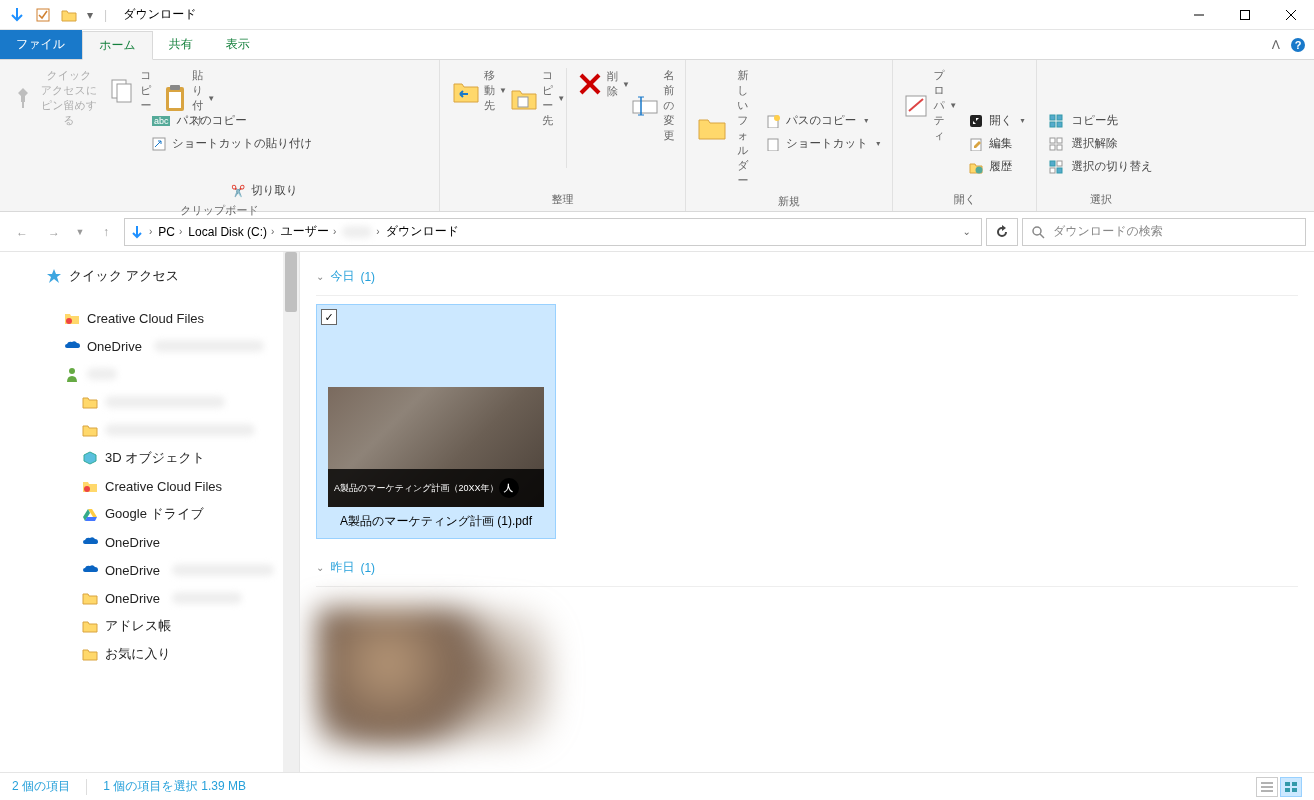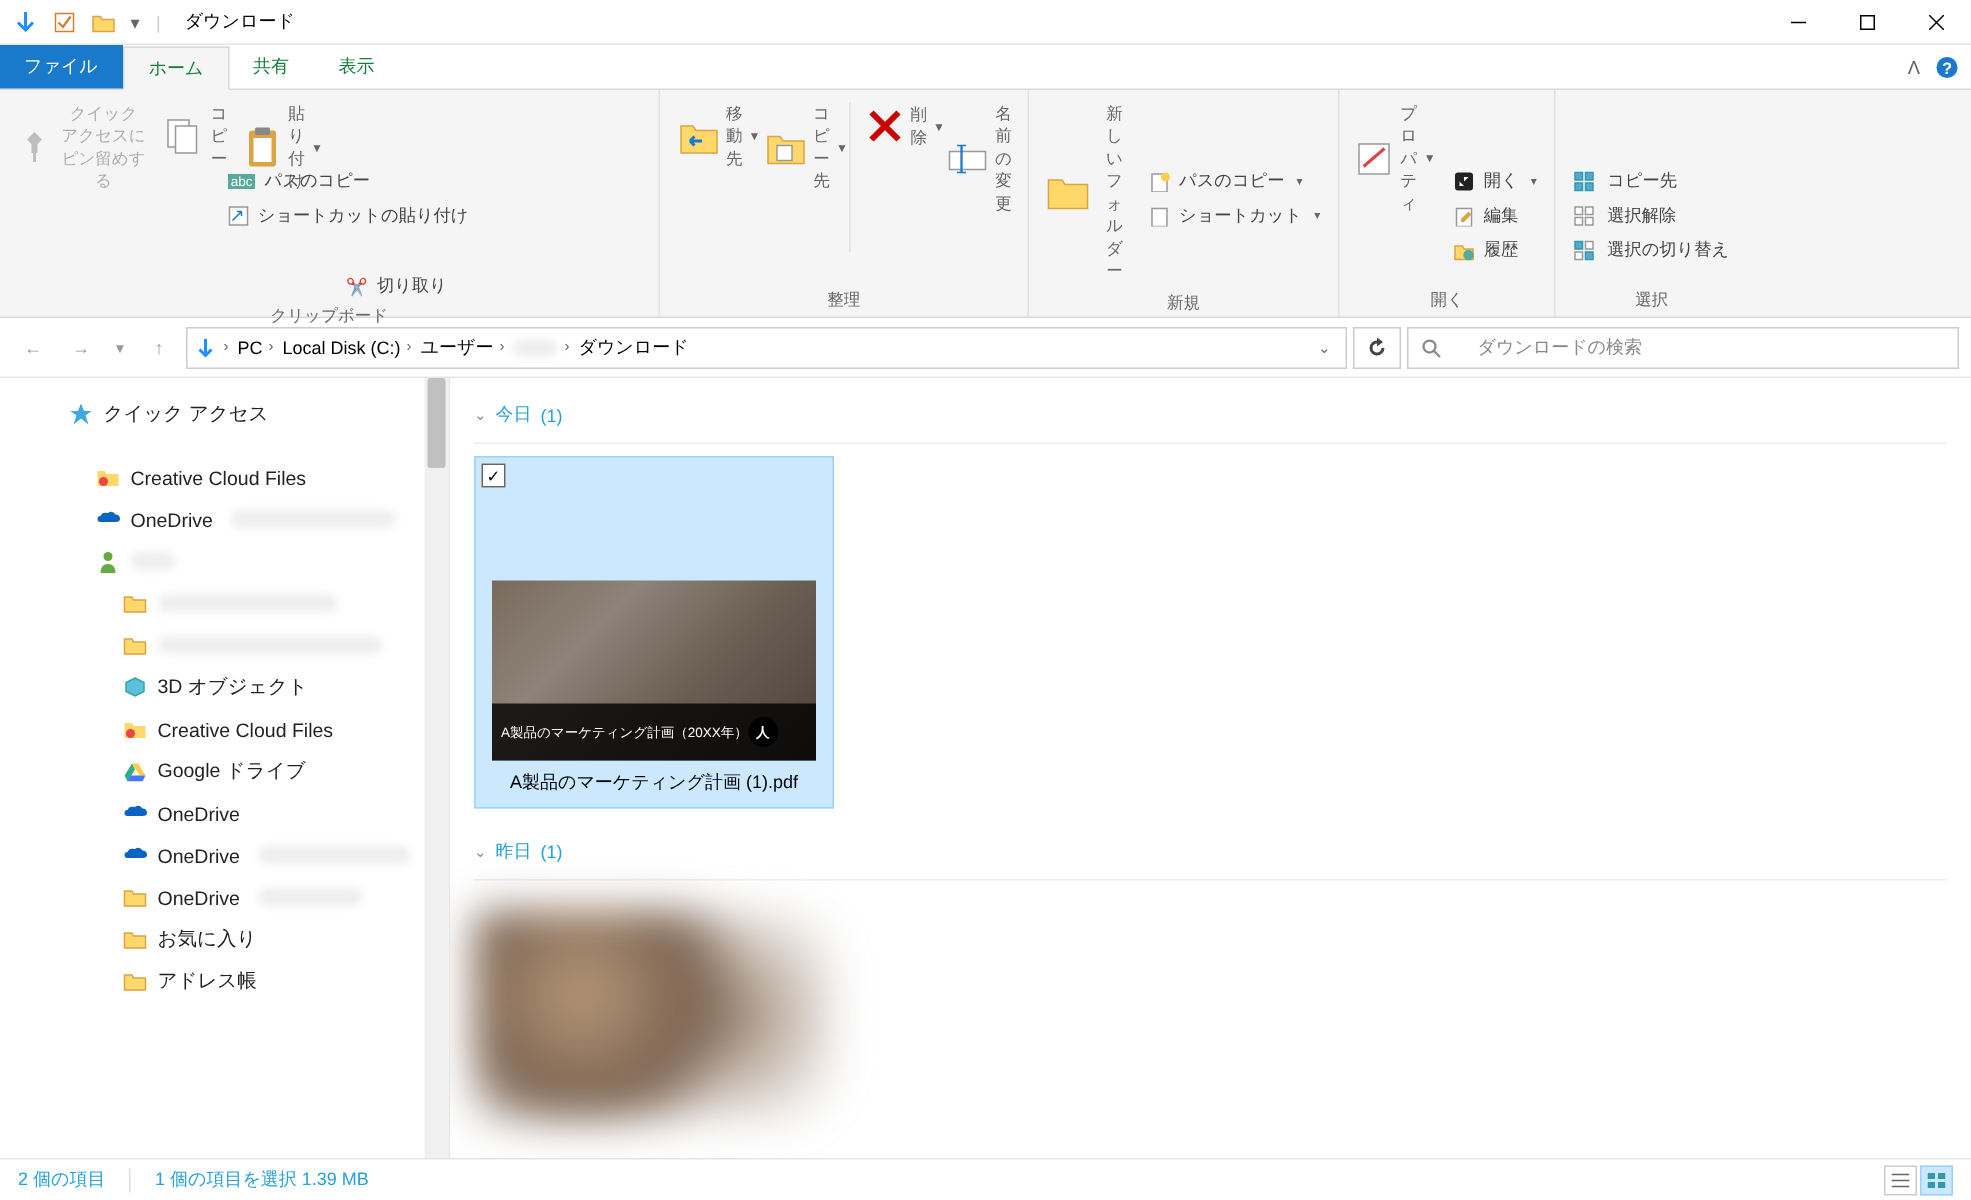--- a/index.html
+++ b/index.html
@@ -32,21 +32,21 @@
 .rcol { display: flex; flex-direction: column; gap: 2px; justify-content: flex-start; padding-top: 2px; margin-top: 44px; }
 
 
 .addr-row { height: 40px; display: flex; align-items: center; padding: 0 8px; gap: 4px; border-bottom: 1px solid #e5e5e5; }
 .nav-btn { width: 28px; height: 28px; display: flex; align-items: center; justify-content: center; color: #999; }
 .addr-box { flex: 1; height: 28px; border: 1px solid #ccc; display: flex; align-items: center; padding: 0 4px; gap: 2px; }
 .crumb { display: flex; align-items: center; gap: 4px; font-size: 12px; color: #000; padding: 0 2px; }
 .crumb .chev { color: #666; font-size: 10px; }
 .addr-right { margin-left: auto; display: flex; align-items: center; gap: 8px; color: #666; padding-right: 6px; }
 .refresh-box { width: 32px; height: 28px; border: 1px solid #ccc; display: flex; align-items: center; justify-content: center; }
-.search-box { width: 368px; height: 28px; border: 1px solid #ccc; display: flex; align-items: center; padding: 0 8px; gap: 24px; color: #888; }
+.search-box { width: 284px; height: 28px; border: 1px solid #ccc; display: flex; align-items: center; padding: 0 8px; gap: 8px; color: #888; }
 
 
 .main { display: flex; height: calc(800px - 30px - 30px - 152px - 40px - 28px); }
 .sidebar { width: 300px; border-right: 1px solid #e5e5e5; overflow-y: auto; padding: 10px 17px; position: relative; }
 .side-scroll { position: absolute; right: 0; top: 0; bottom: 0; width: 16px; background: #f0f0f0; }
 .side-scroll-thumb { position: absolute; left: 2px; right: 2px; top: 0; height: 60px; background: #c0c0c0; border-radius: 2px; }
 .tree-item { display: flex; align-items: center; gap: 6px; padding: 5px 8px; font-size: 13px; color: #222; }
 .tree-item .tic { width: 18px; height: 18px; display: flex; align-items: center; justify-content: center; flex-shrink: 0; }
 .indent-1 { padding-left: 28px; }
 .indent-2 { padding-left: 46px; }
@@ -524,29 +524,29 @@
         </span>
         <span>OneDrive</span>
         <span class="blur-text" style="width:70px;margin-left:6px"></span>
       </div>
     <div class="tree-item indent-3">
         <span class="tic">
           <svg width="16" height="14">
             <path d="M1 3 L6 3 L7 5 L15 5 L15 13 L1 13 Z" fill="#ffd86b" stroke="#d9a441"></path>
           </svg>
         </span>
-        <span>お気に入り</span>
+        <span>アドレス帳</span>
       </div>
     <div class="tree-item indent-3">
         <span class="tic">
           <svg width="16" height="14">
             <path d="M1 3 L6 3 L7 5 L15 5 L15 13 L1 13 Z" fill="#ffd86b" stroke="#d9a441"></path>
           </svg>
         </span>
-        <span>アドレス帳</span>
+        <span>お気に入り</span>
       </div>
     <div class="side-scroll">
         <div class="side-scroll-thumb"></div>
       </div>
   </div>
 
   <div class="content">
     <div class="group-hdr">
       <span class="chev">⌄</span>
       <span>今日</span>

